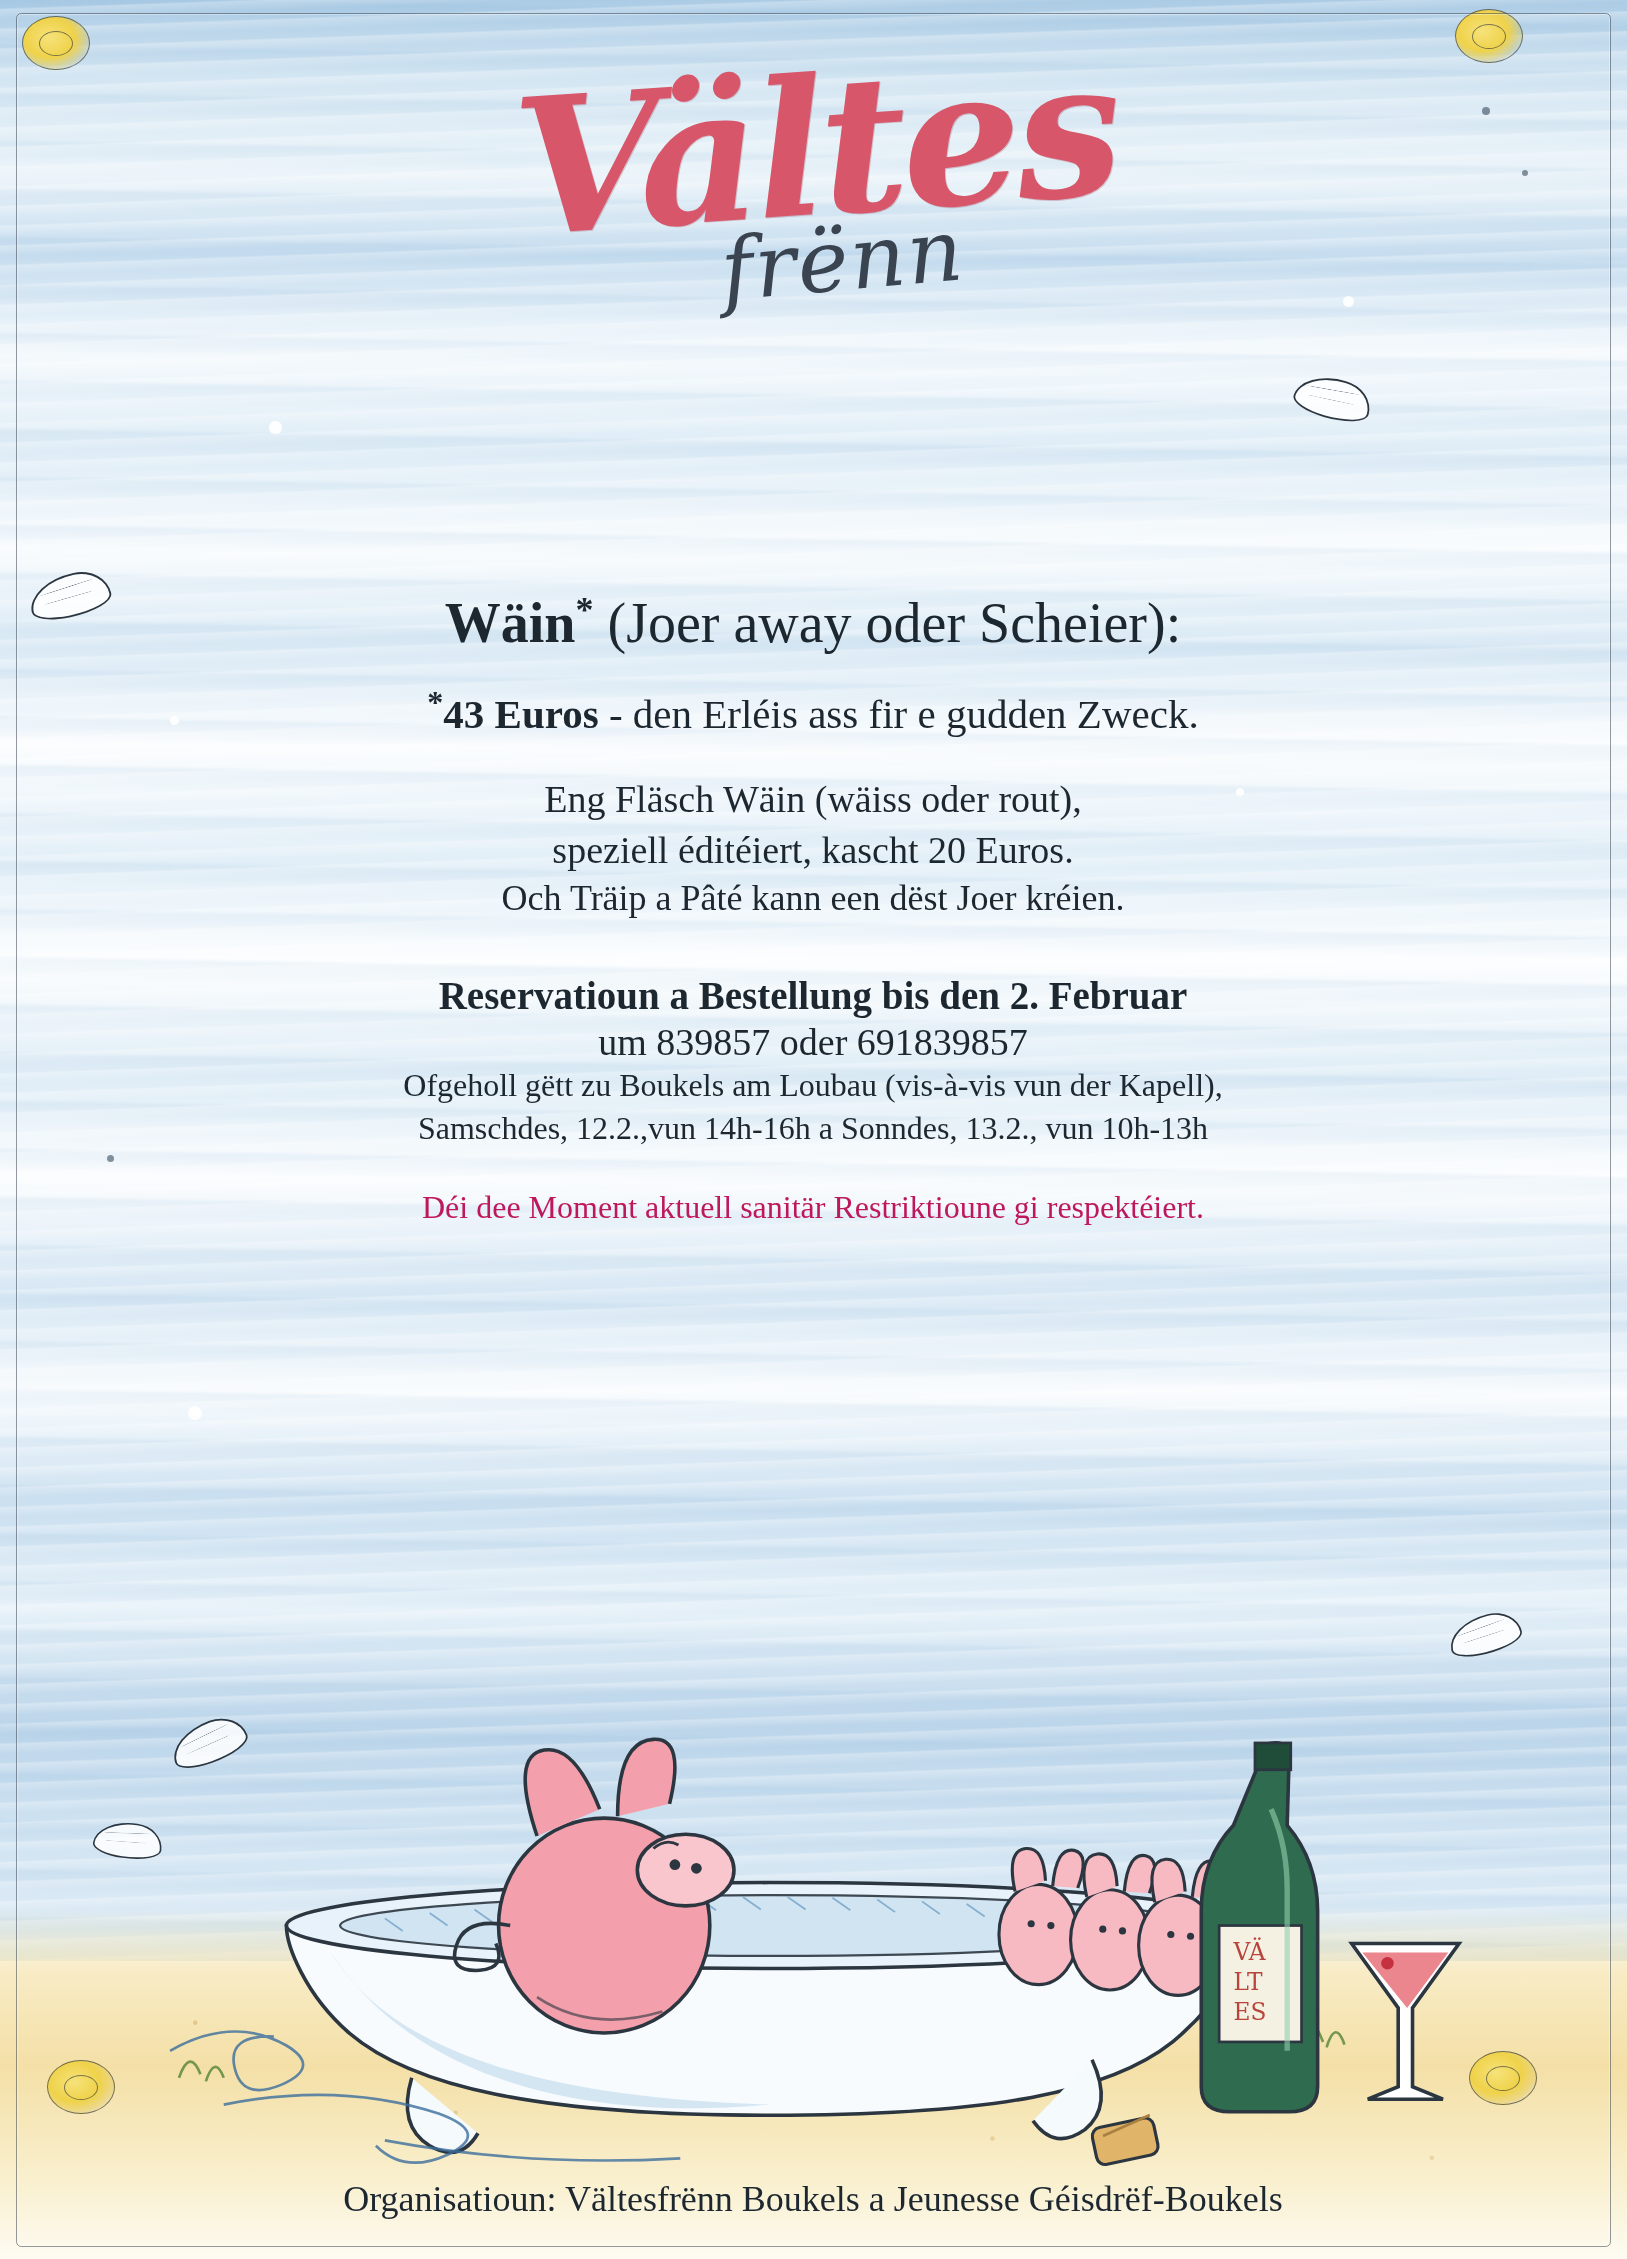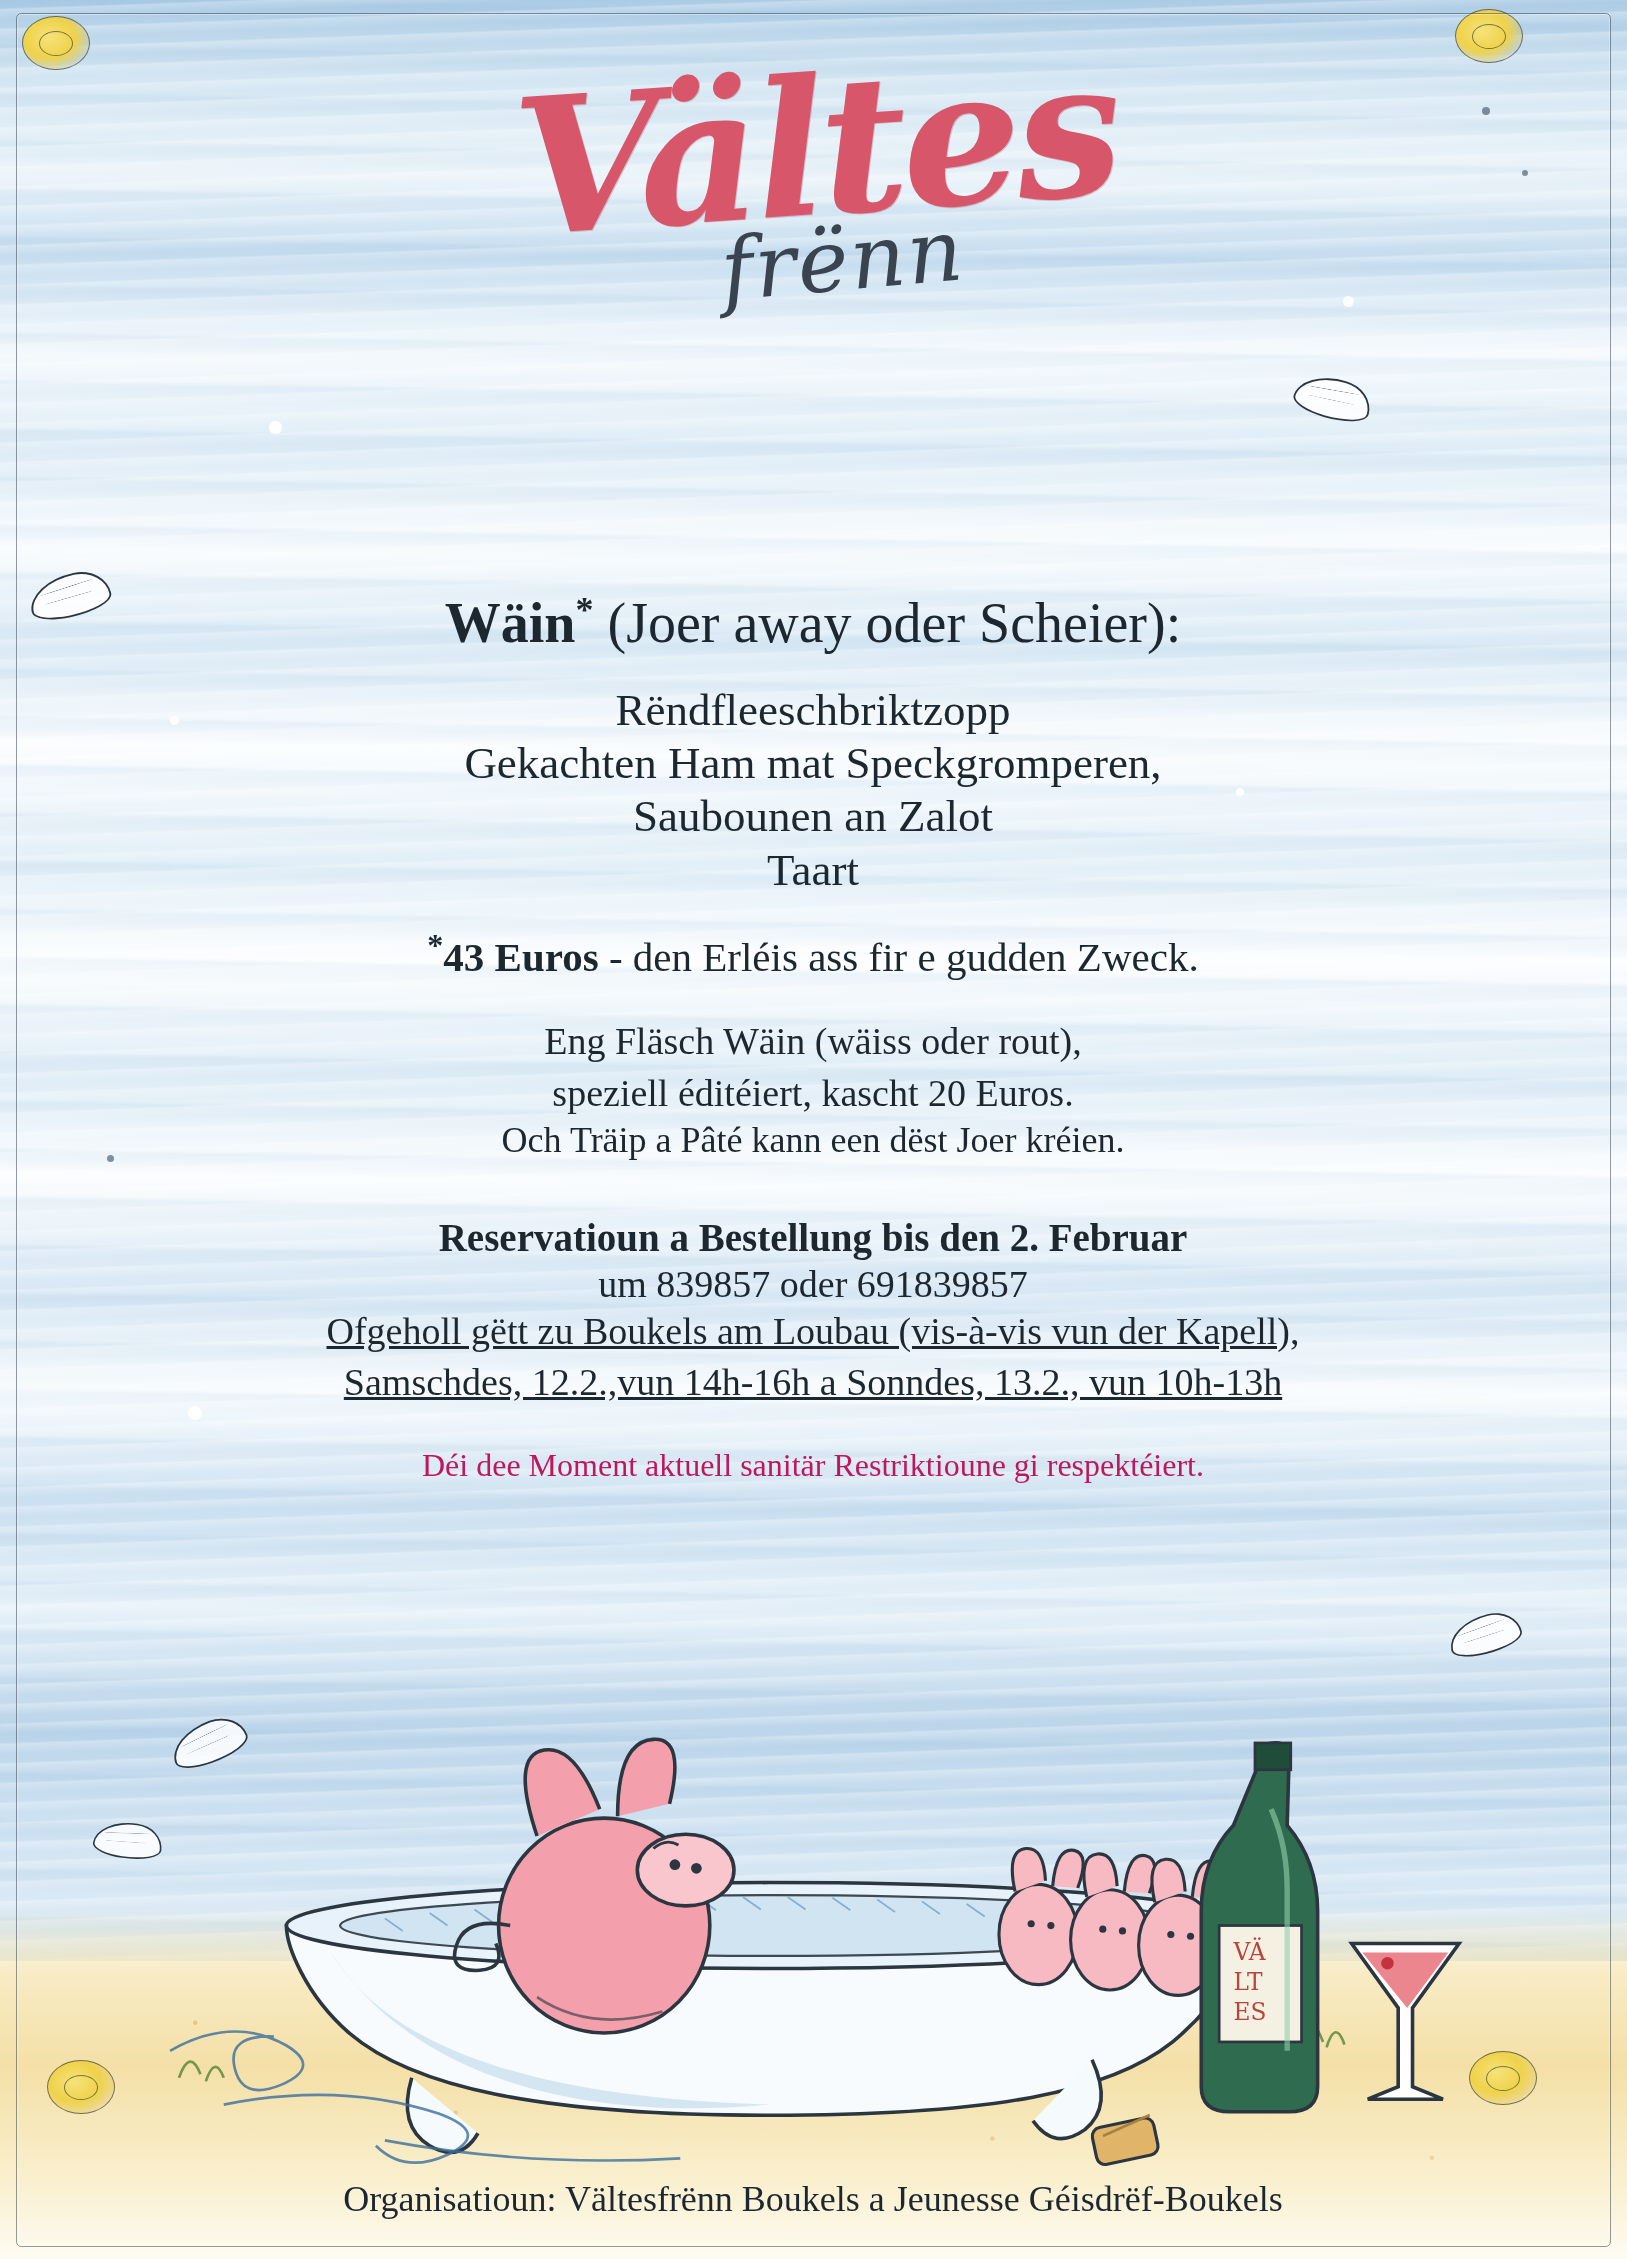--- a/index.html
+++ b/index.html
@@ -216,24 +216,23 @@
   }
   .reservation-title {
     font-size: 39px;
     font-weight: 700;
     margin-bottom: 2px;
   }
   .reservation-phone {
     font-size: 38px;
   }
   .pickup {
-    font-size: 38px;
+    font-size: 32px;
     line-height: 1.35;
     margin-bottom: 39px;
-    text-decoration: underline;
   }
   .restriction {
     font-size: 32px;
     color: #be185d;
   }
 
   
   .footer {
     position: absolute;
     left: 107px; top: 2178px;
@@ -285,26 +284,20 @@
     <div class="logo-frenn">frënn</div>
   </div>
 
   <div class="content">
 
     <div class="menu-title">
       <span class="b">Wäin</span><span class="star">*</span>
       <span>(Joer away oder Scheier):</span>
     </div>
 
-    <div class="dish-list">
-      <div>Rëndfleeschbriktzopp</div>
-      <div>Gekachten Ham mat Speckgromperen,</div>
-      <div>Saubounen an Zalot</div>
-      <div>Taart</div>
-    </div>
 
     <div class="price-line">
       <span class="star">*</span><span class="strong">43 Euros</span>
       <span>- den Erléis ass fir e gudden Zweck.</span>
     </div>
 
     <div class="wine">
       <div>Eng Fläsch Wäin (wäiss oder rout),</div>
       <div>speziell éditéiert, kascht 20 Euros.</div>
     </div>

